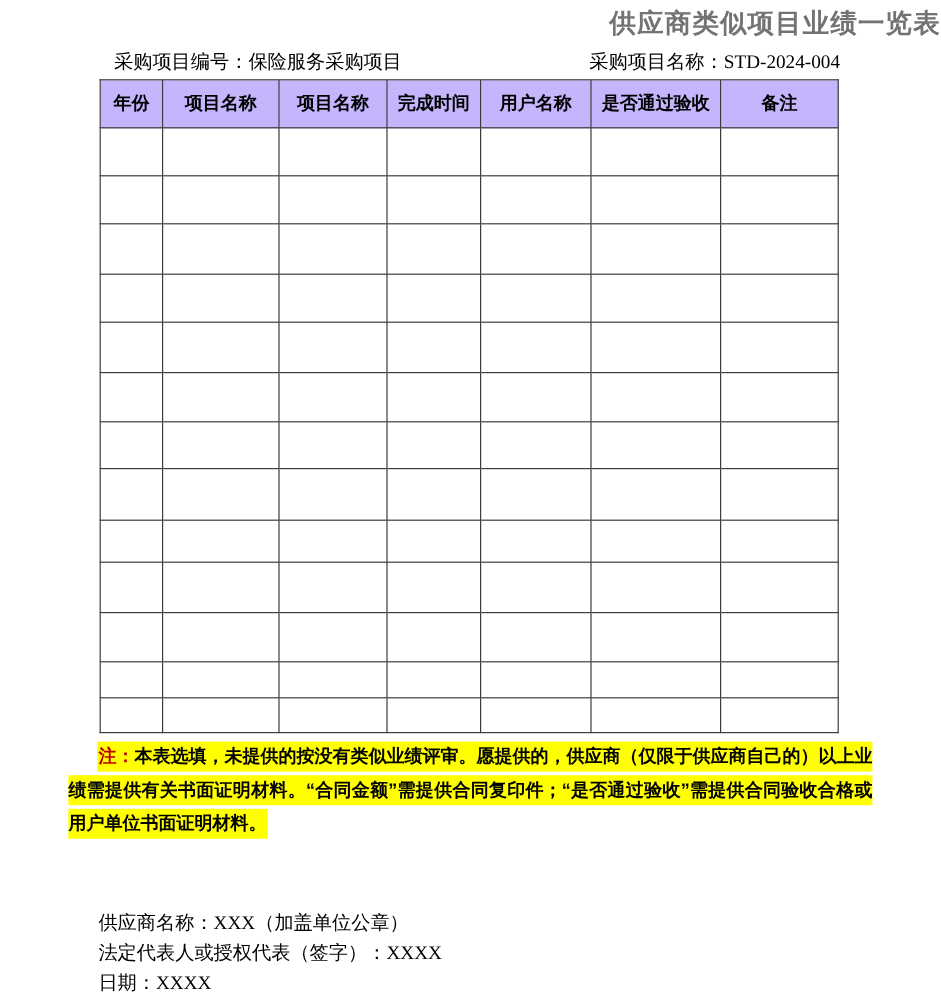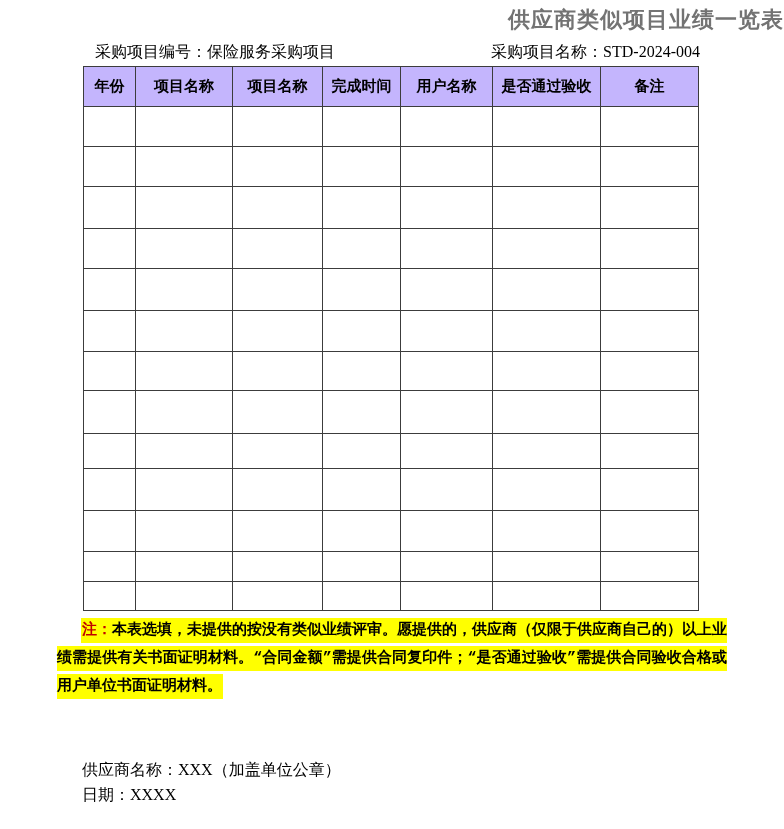--- a/index.html
+++ b/index.html
@@ -44,21 +44,21 @@
     font-weight: bold;
     font-size: 15px;
     text-align: center;
     vertical-align: middle;
     color: #000000;
     background: #c4b5fd;
   }
   .note {
     width: 670px;
     margin: 6px 0 0 57px;
-    font-family: Liberation Mono, monospace;
+    font-family: Liberation Sans, sans-serif;
     font-weight: bold;
     font-size: 15px;
     line-height: 28px;
     text-indent: 24px;
     text-align: justify;
     color: #000000;
   }
   .note mark {
     background: #ffff00;
     color: inherit;
@@ -225,16 +225,17 @@
         </tr>
       </tbody>
   </table>
 
   <div class="note">
     <mark style="background: rgb(255, 255, 0);"><span class="note-prefix" style="color: rgb(192, 0, 0);">注：</span><span>本表选填，未提供的按没有类似业绩评审。愿提供的，供应商（仅限于供应商自己的）以上业绩需提供有关书面证明材料。“合同金额”需提供合同复印件；“是否通过验收”需提供合同验收合格或用户单位书面证明材料。</span></mark>
   </div>
 
   <div class="signature-block">
     <div>供应商名称：XXX（加盖单位公章）</div>
+    <div>法定代表人或授权代表（签字）：XXXX</div>
     <div>日期：XXXX</div>
   </div>
 
 </div>
 
 </body></html>

